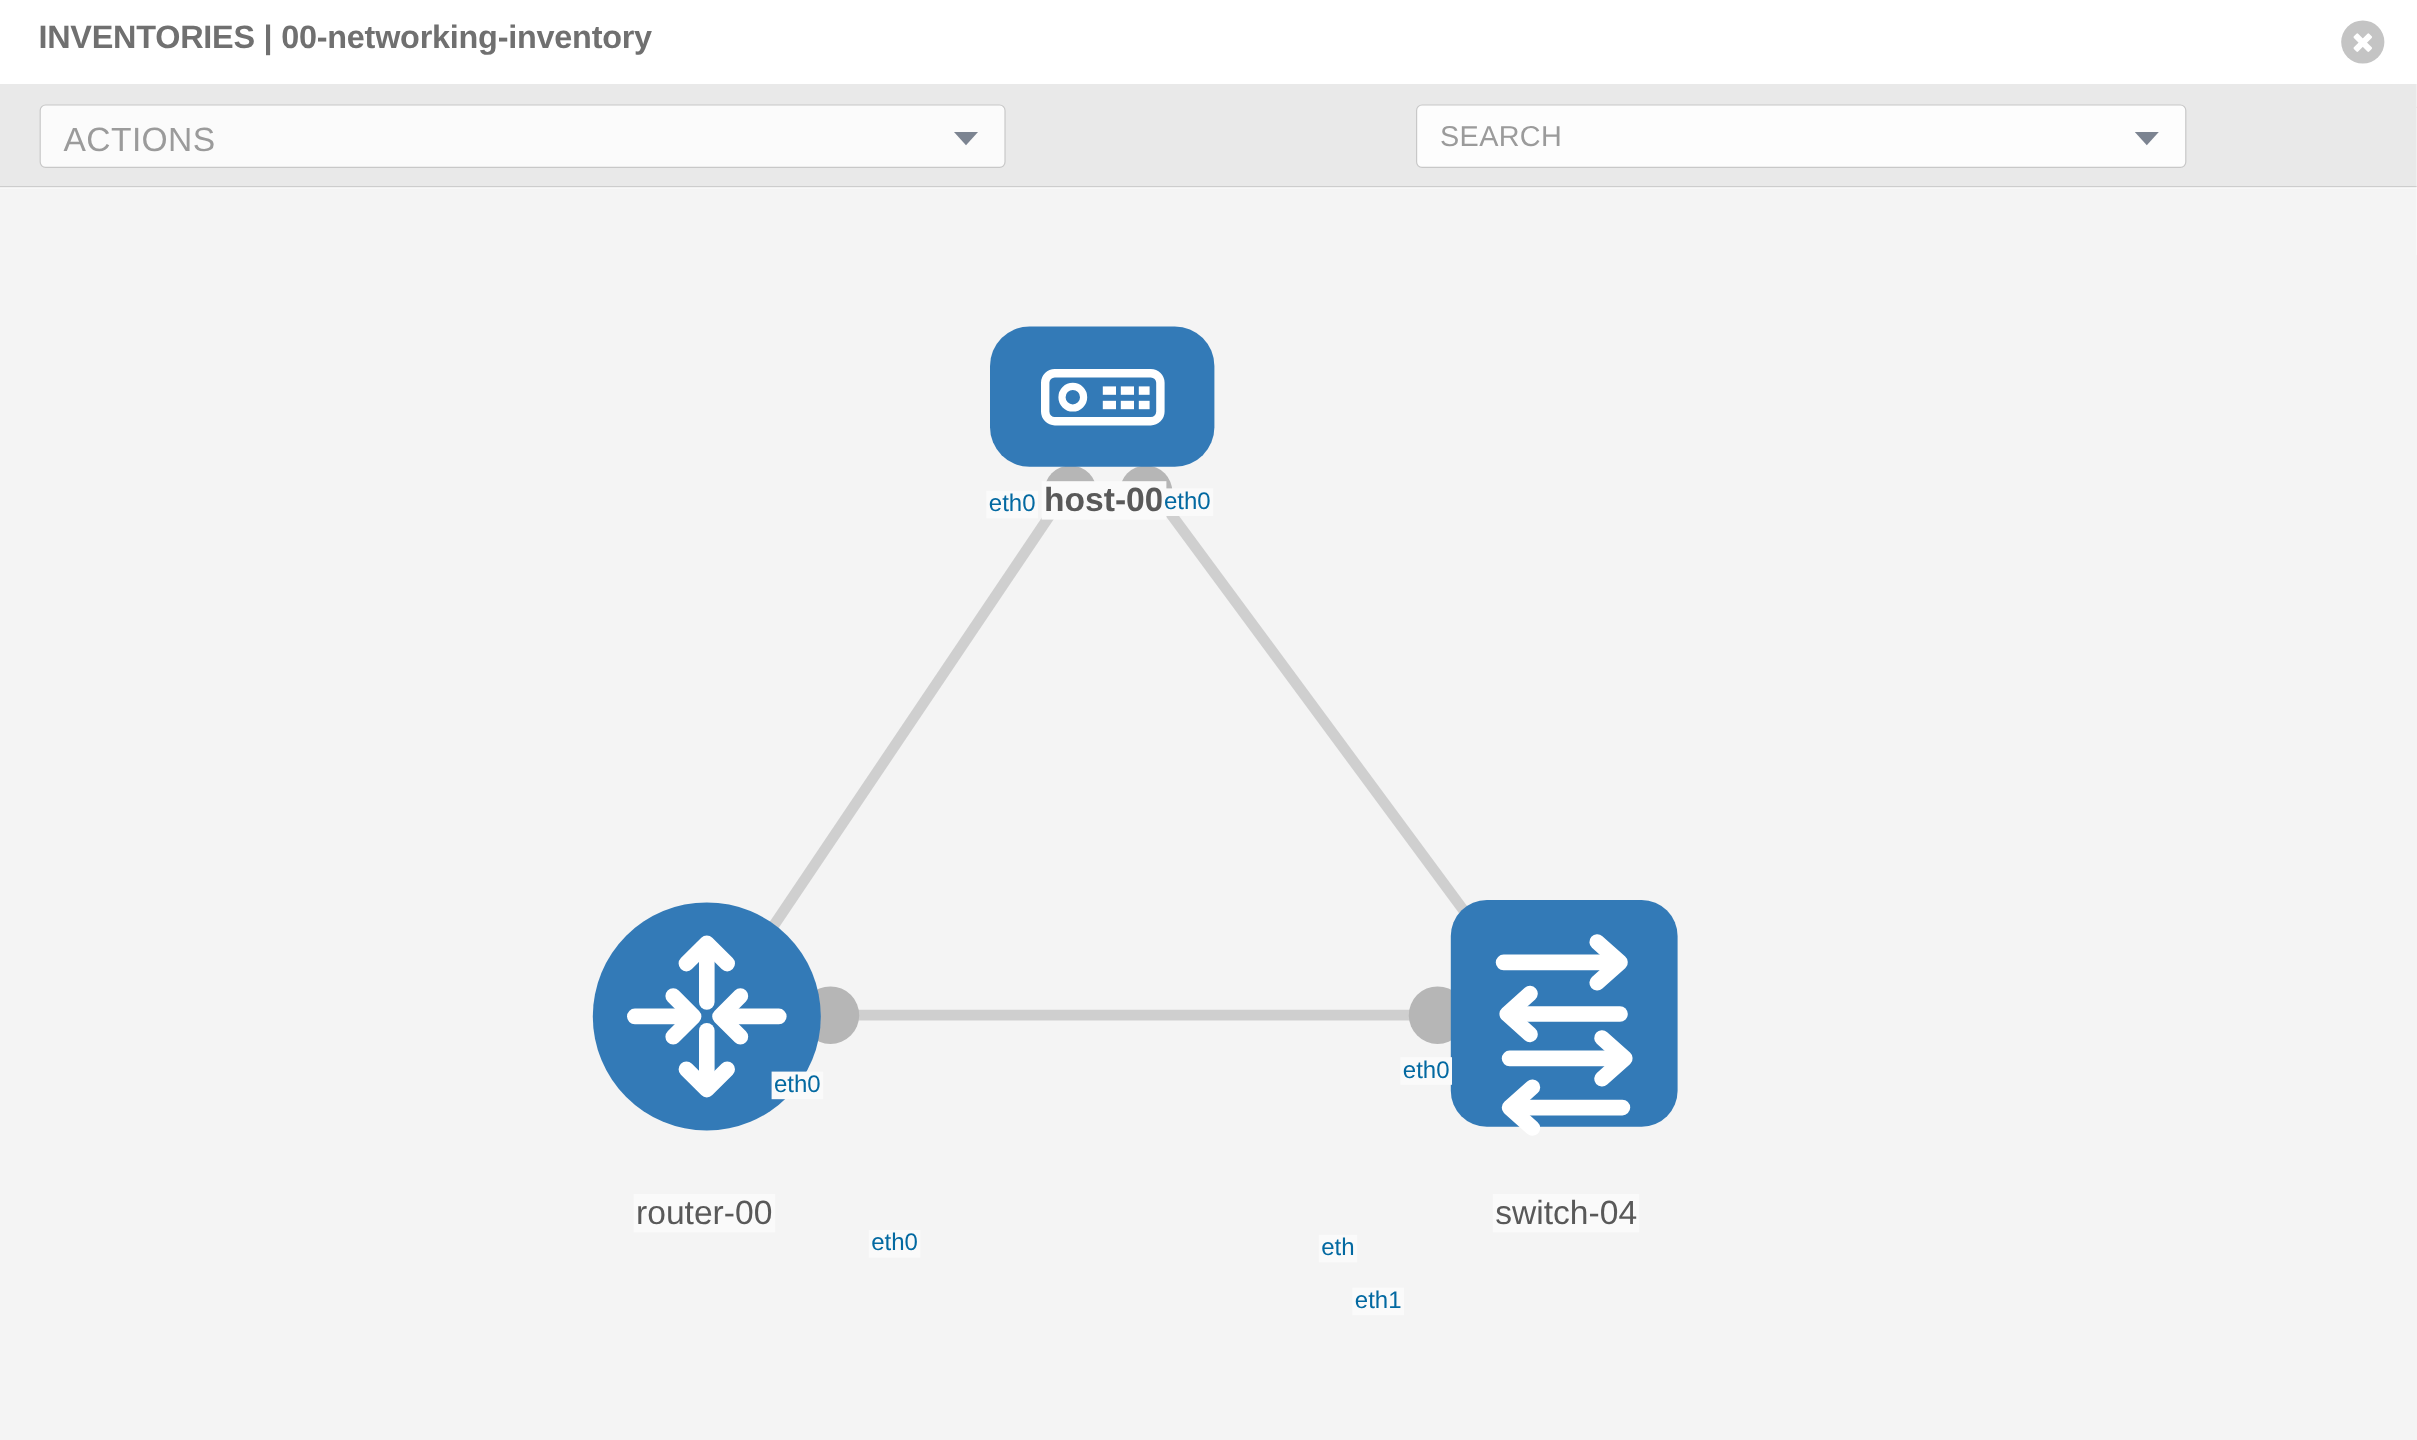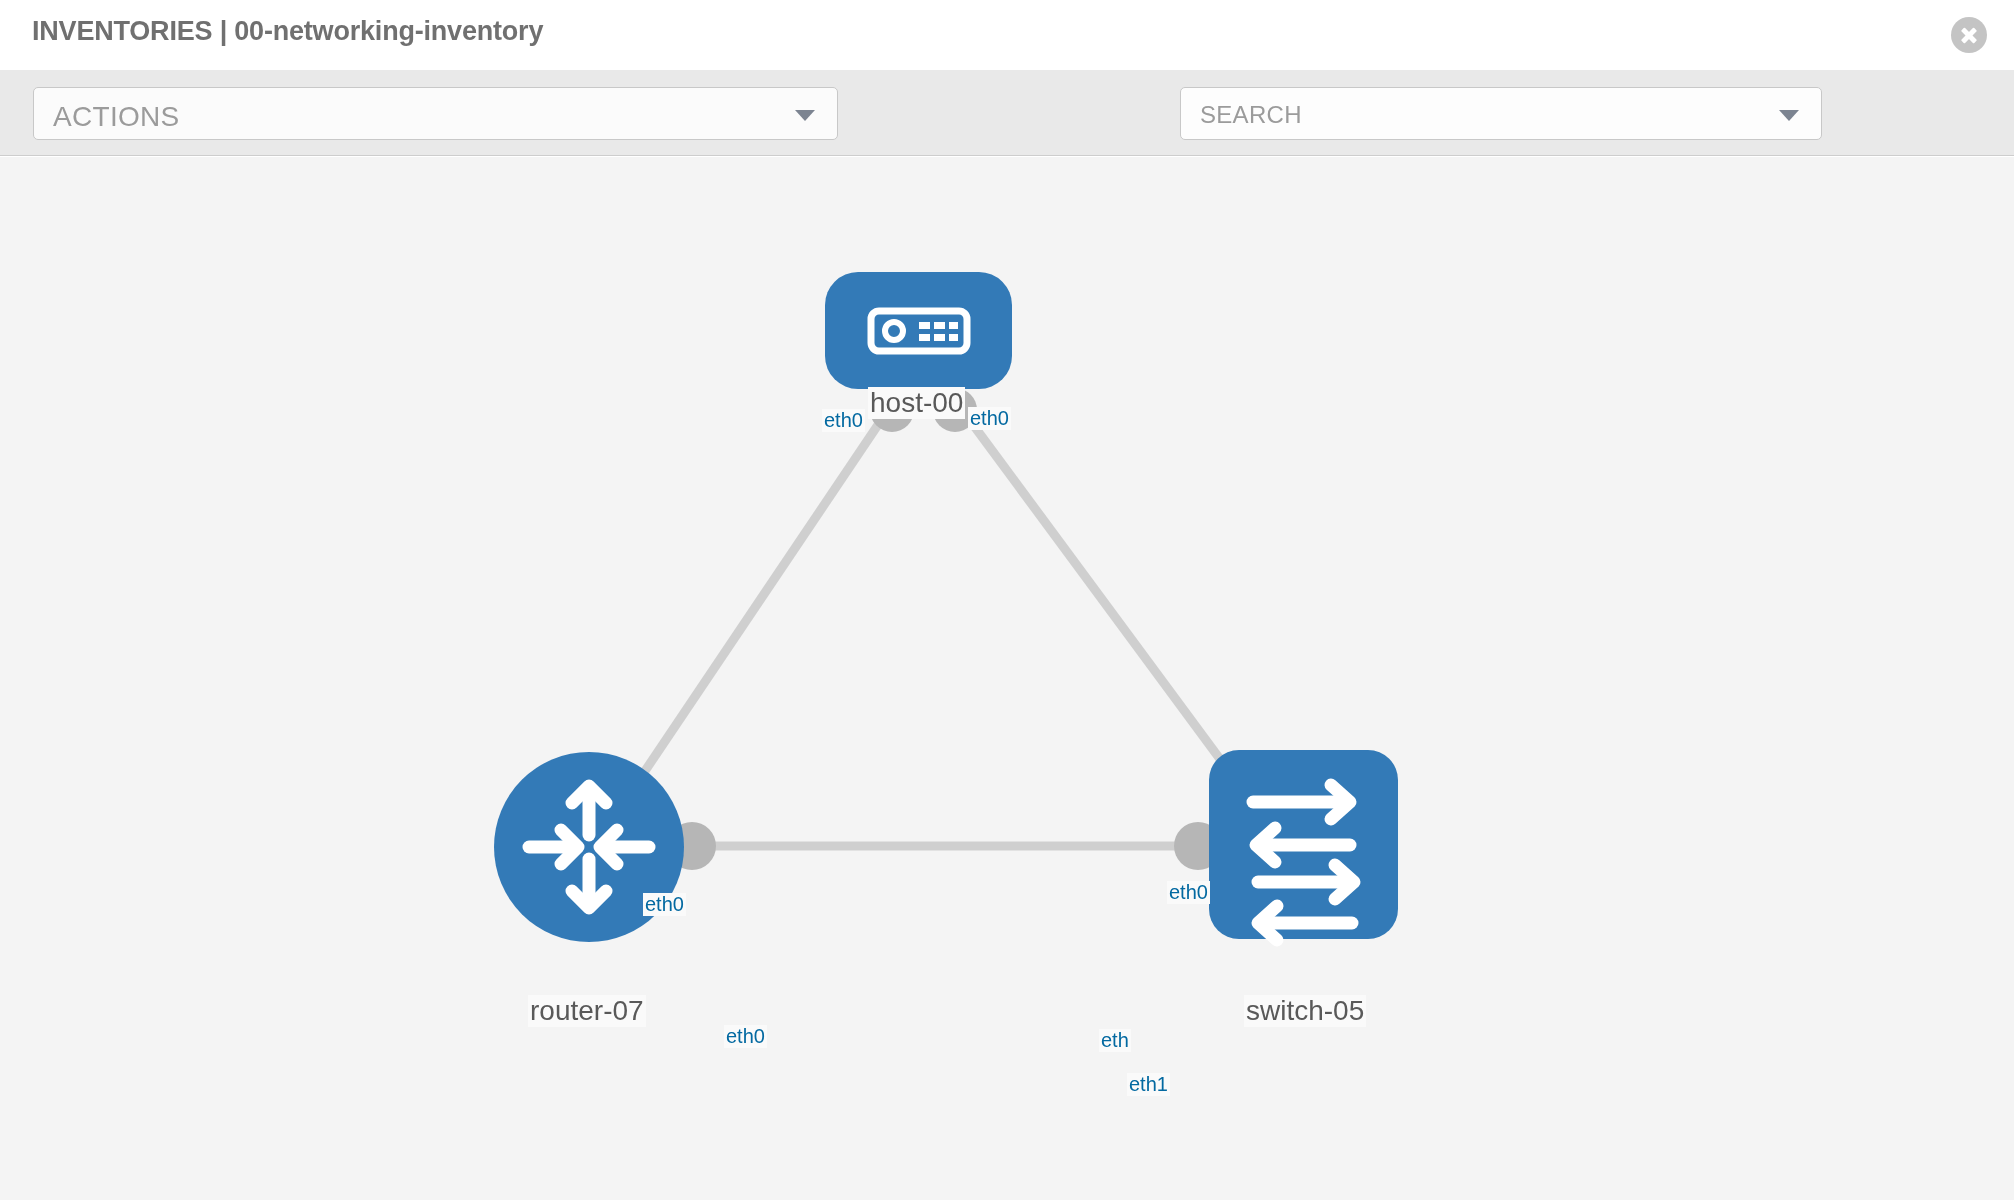--- a/index.html
+++ b/index.html
@@ -270,32 +270,32 @@
           <polyline points="1335,708 1354,725 1335,742" stroke-linejoin="round"></polyline>
 
           <line x1="1352" y1="766" x2="1260" y2="766"></line>
           <polyline points="1277,749 1258,766 1277,783" stroke-linejoin="round"></polyline>
         </g>
       </g>
     </svg>
 
     <span class="iface-label" style="left:822px; top:252px;">eth0</span>
 
-    <span class="node-label" style="left:868px; top:230px;">host-00</span>
+    <span class="node-label" style="left:868px; top:244px;font-weight:bold;">host-00</span>
 
     <span class="iface-label" style="left:968px; top:250px;">eth0</span>
 
     <span class="iface-label" style="left:643px; top:736px;">eth0</span>
 
     <span class="iface-label" style="left:1167px; top:724px;">eth0</span>
 
     <span class="iface-label" style="left:724px; top:868px;">eth0</span>
 
     <span class="iface-label" style="left:1099px; top:872px;">eth</span>
 
     <span class="iface-label" style="left:1127px; top:868px;margin-top:48px;">eth1</span>
 
-    <span class="node-label" style="left:528px; top:838px;">router-07</span>
-
-    <span class="node-label" style="left:1244px; top:838px;">switch-05</span>
+    <span class="node-label" style="left:528px; top:838px;">router-00</span>
+
+    <span class="node-label" style="left:1244px; top:838px;">switch-04</span>
 
   </div>
 </div>
 
 </body></html>

